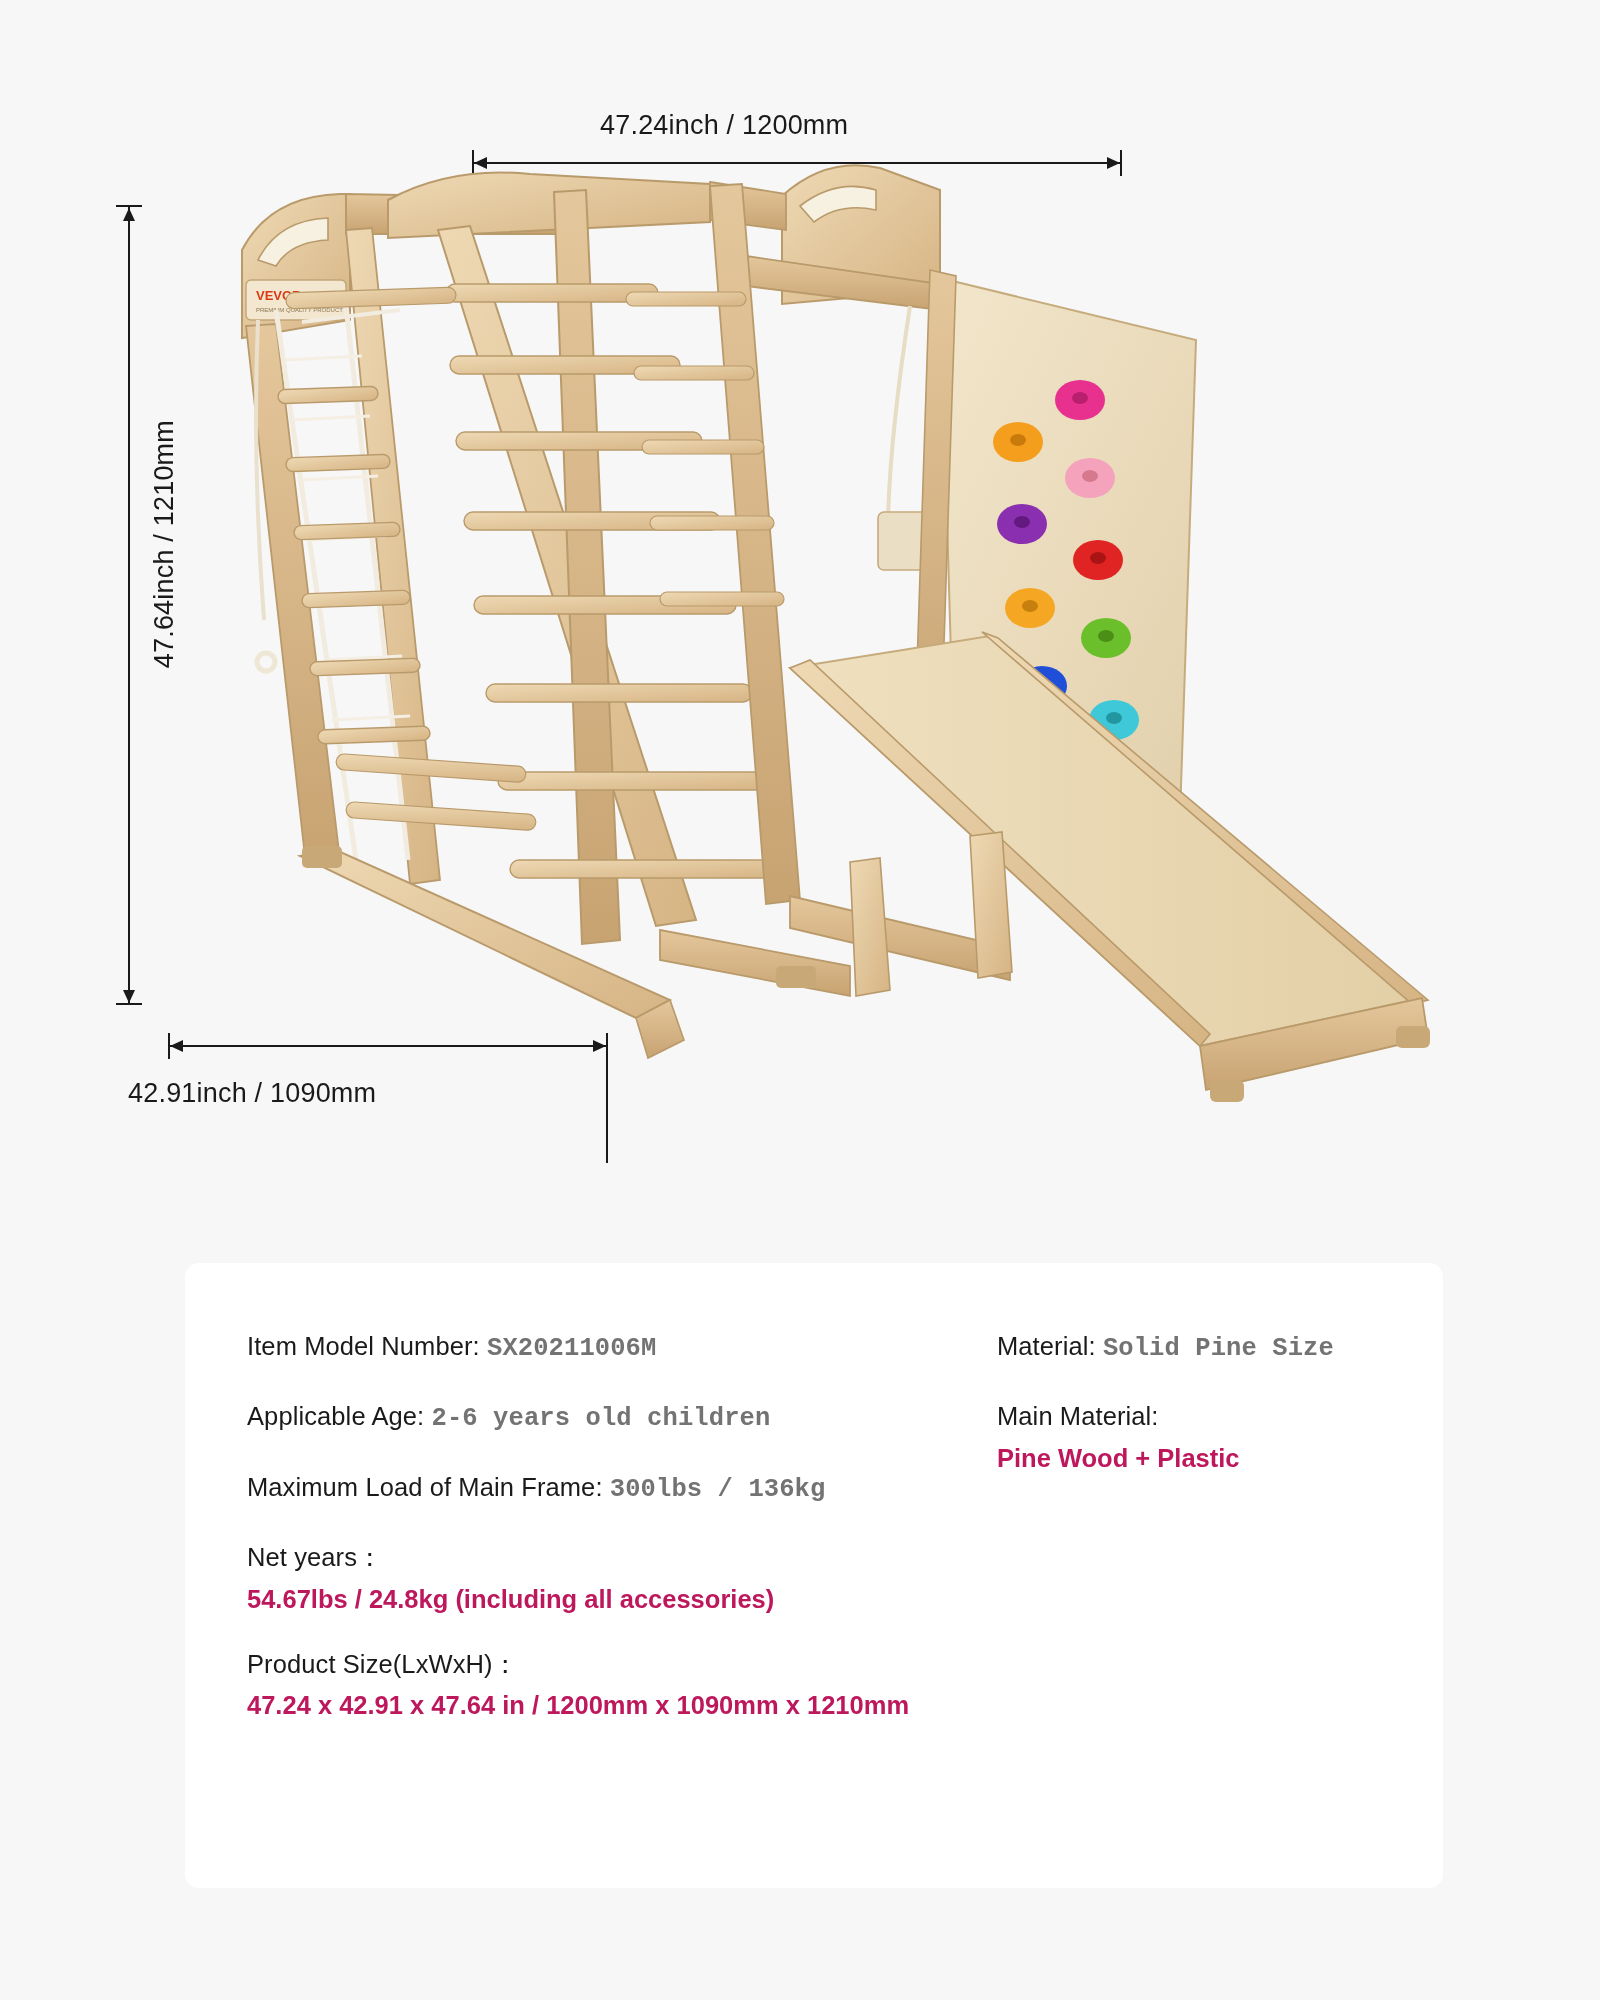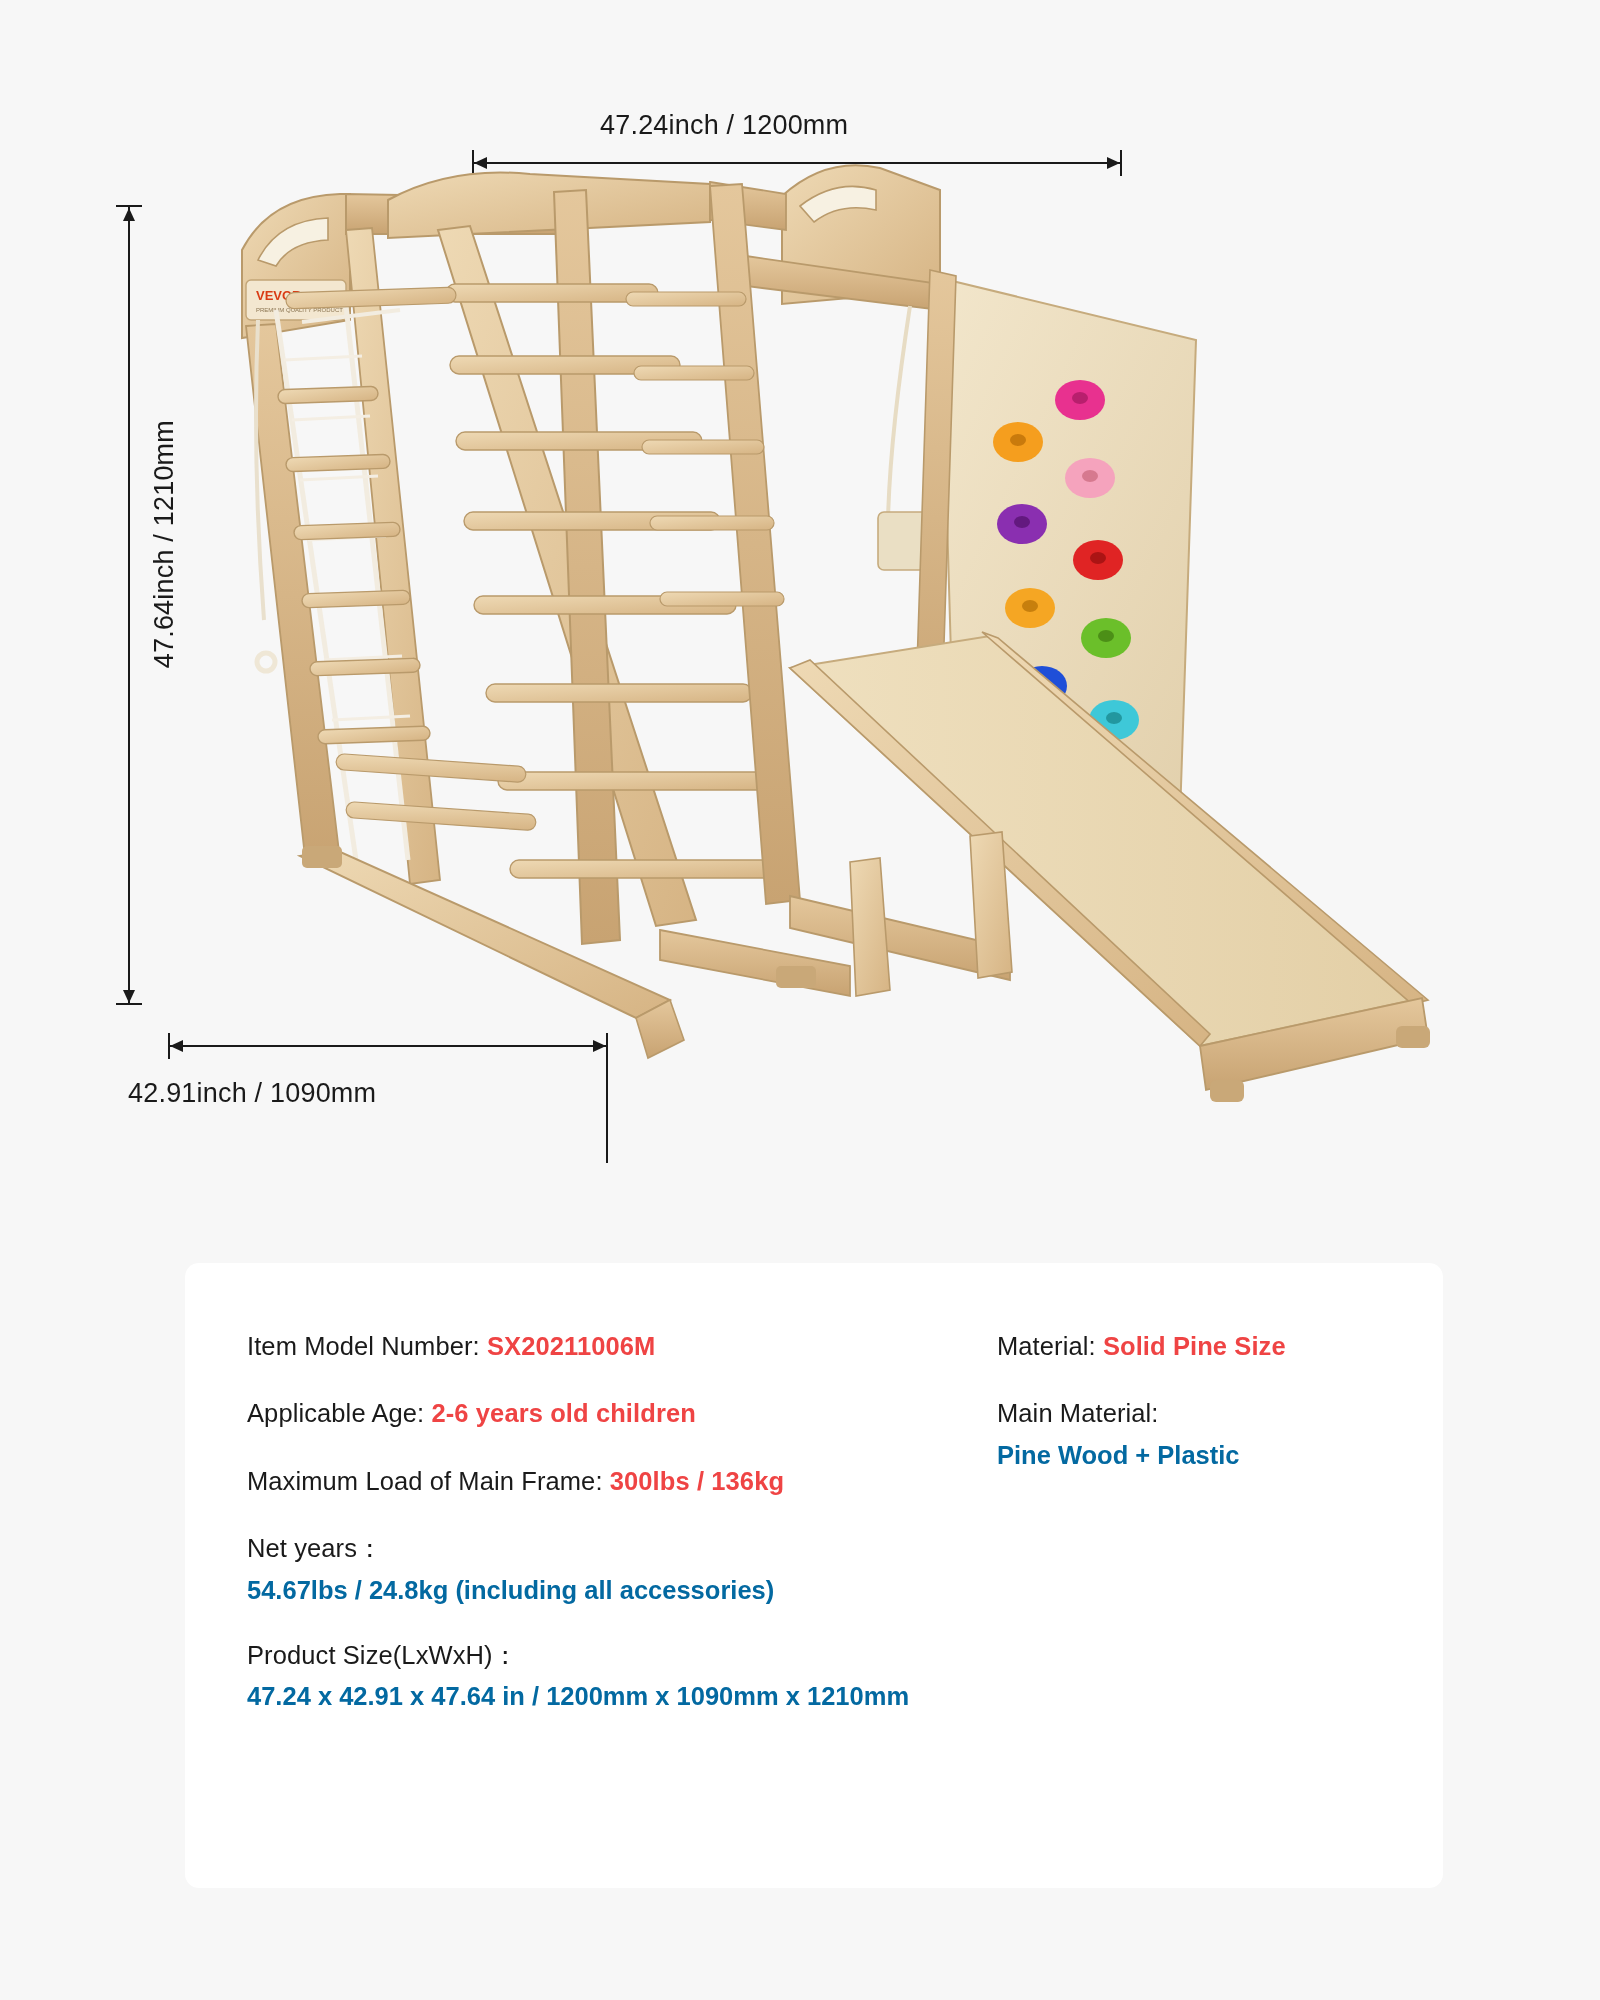--- a/index.html
+++ b/index.html
@@ -122,26 +122,27 @@
   .spec-line {
     font-size: 25.5px;
     line-height: 1.35;
     margin-bottom: 33px;
     color: #1a1a1a;
     letter-spacing: 0.1px;
   }
   .spec-line.tight { margin-bottom: 10px; }
   .spec-label { font-weight: normal; }
   .spec-value {
-    color: #ef4444;
+    color: #737373;
     font-weight: bold;
+    font-family: Liberation Mono, monospace;
   }
   .spec-value-block {
     display: block;
-    color: #0369a1;
+    color: #be185d;
     font-weight: bold;
     font-size: 25.5px;
     margin-bottom: 33px;
   }
 </style>
 </head>
 <body>
 
 <div class="dim-label" id="top-dim-label">47.24inch / 1200mm</div>
 

